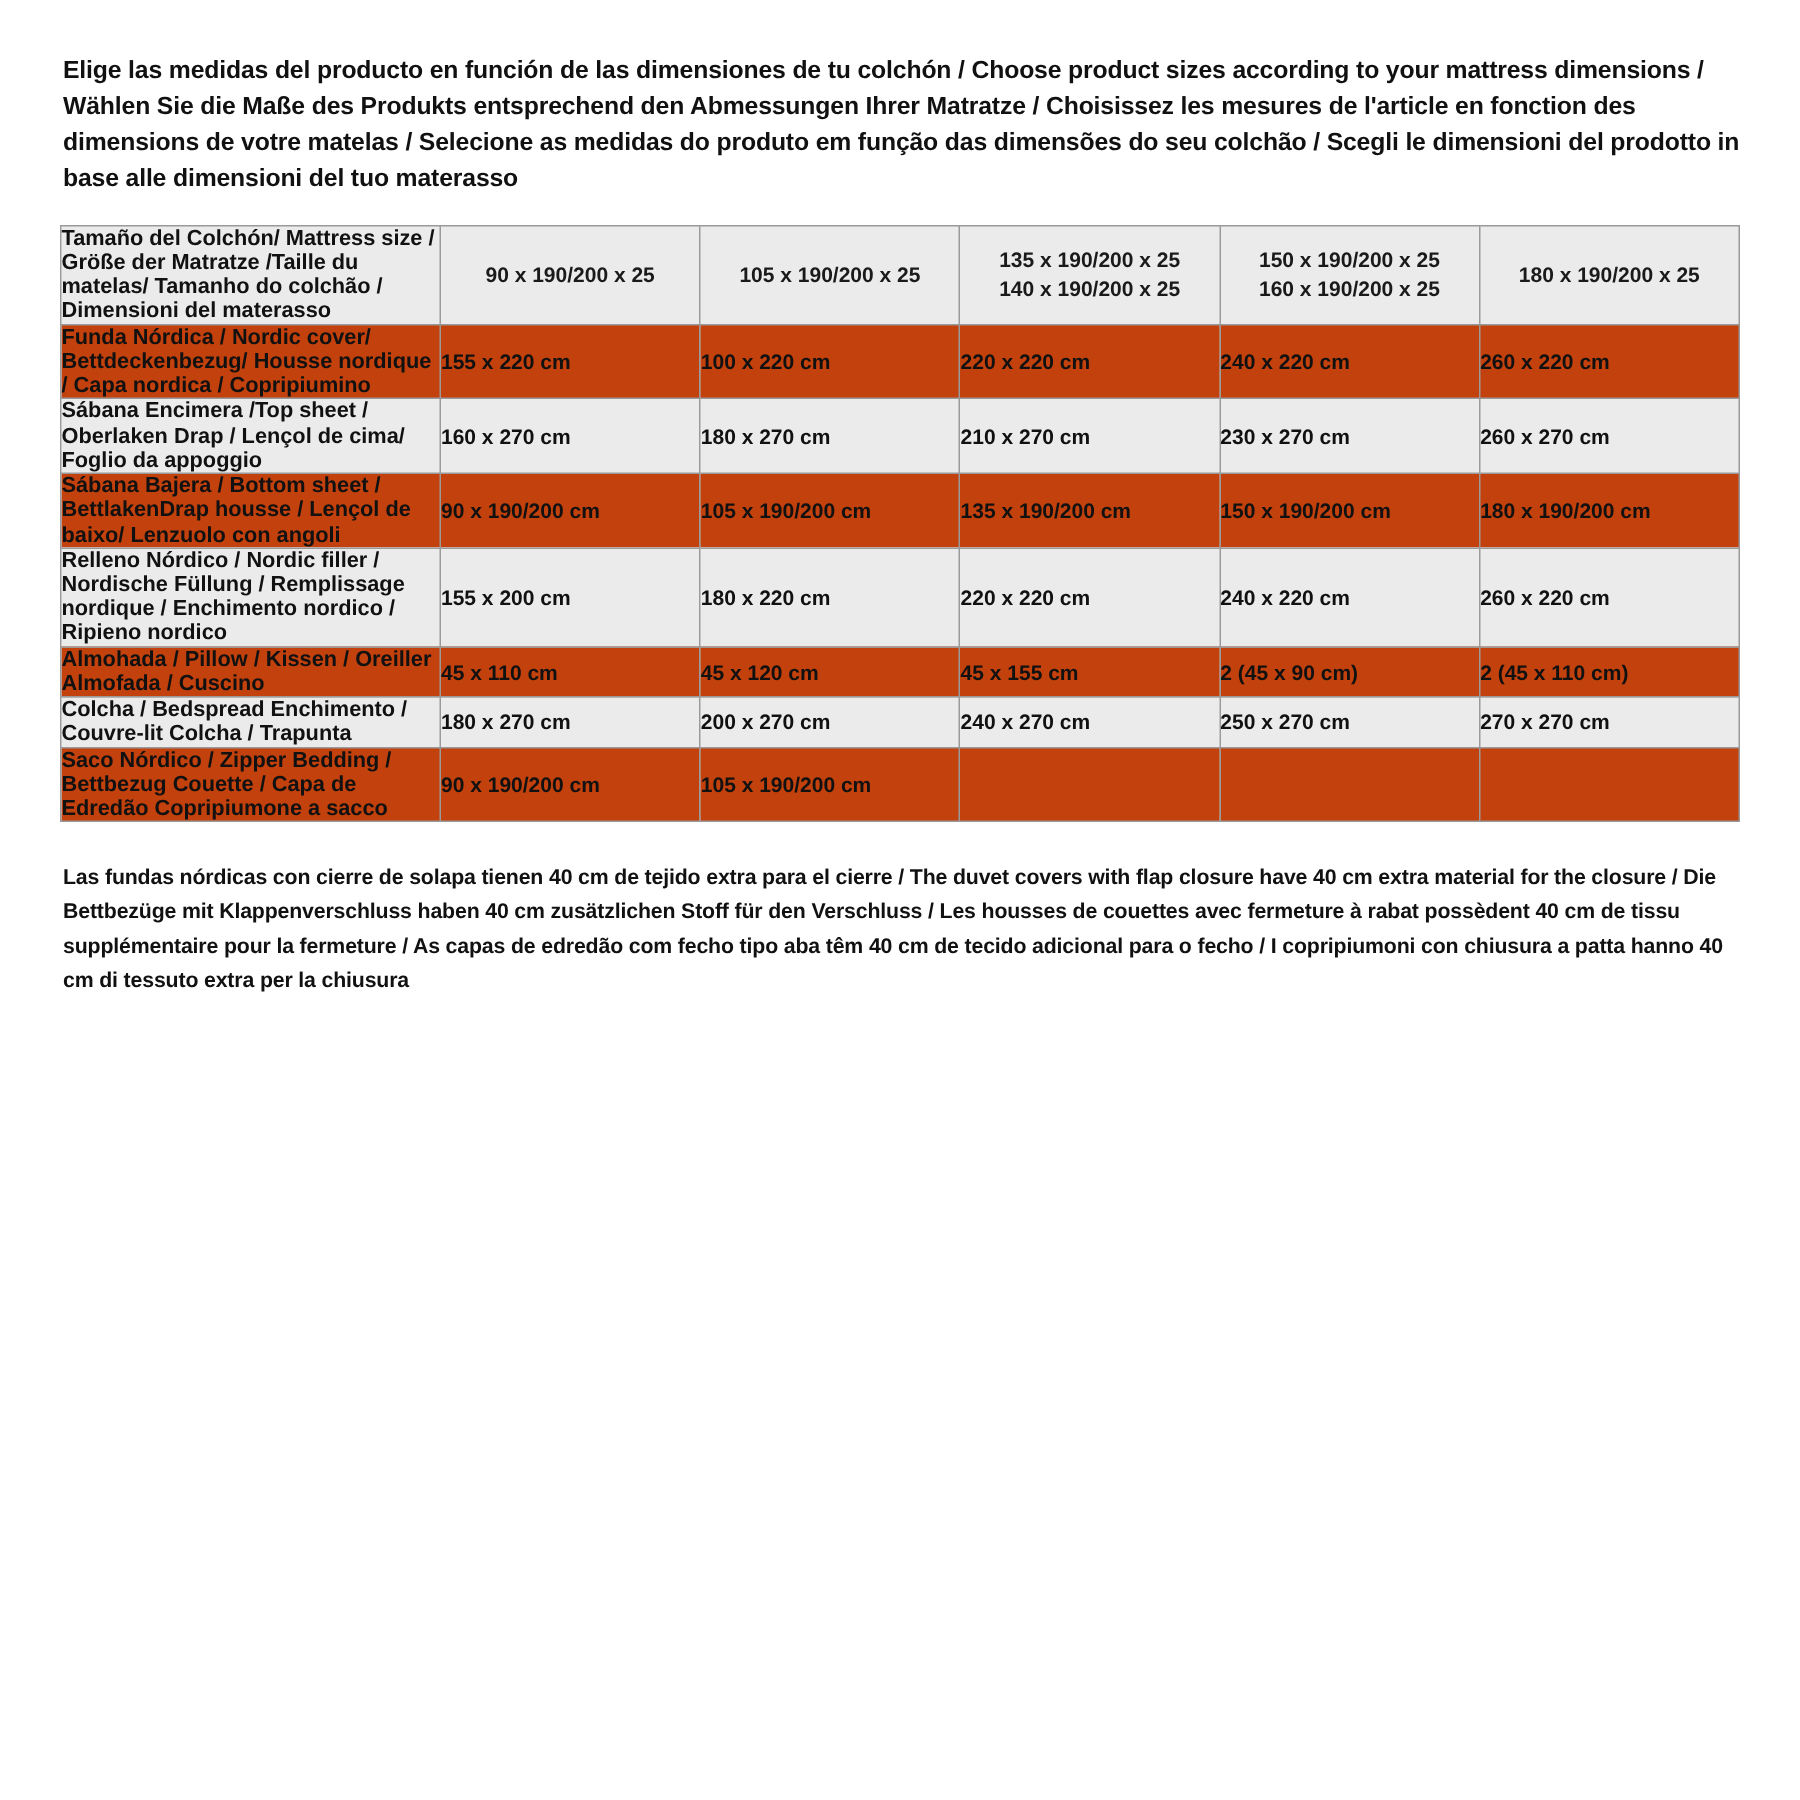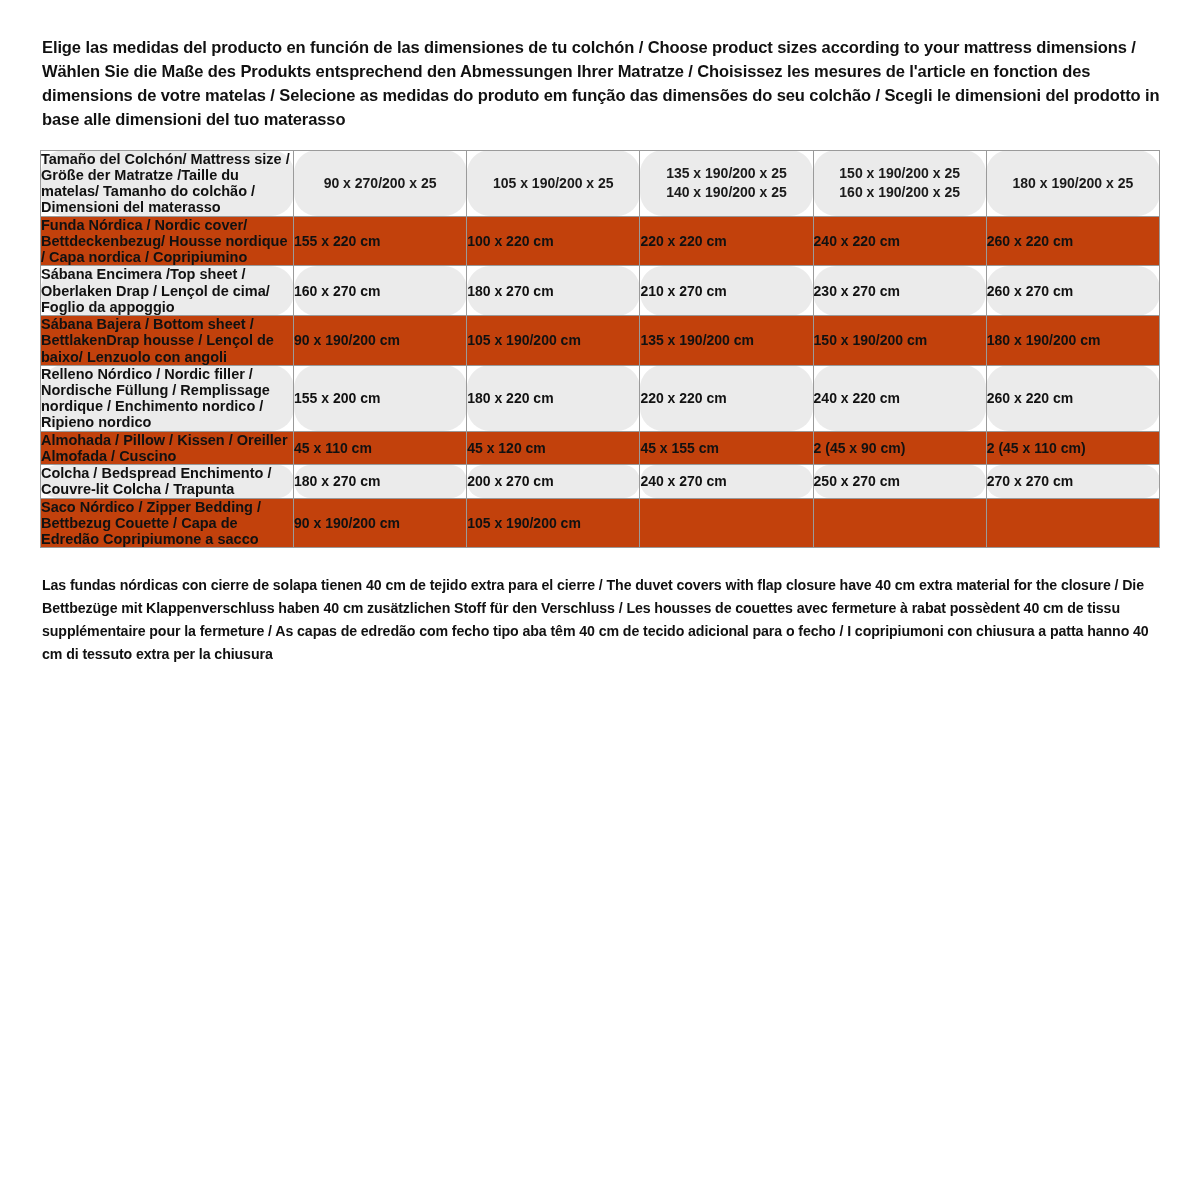--- a/index.html
+++ b/index.html
@@ -35,21 +35,20 @@
     table-layout: fixed;
     font-size: 13.5px;
   }
   table.sizes td {
     border: 1px solid #9a9a9a;
     padding: 0;
     vertical-align: middle;
   }
   tr.row-shaded td {
     background: #ebebeb;
-    border-radius: 23px;
   }
   tr.row-plain td {
     background: #c2410c;
   }
   td.label {
     width: 252px;
     font-weight: bold;
     font-size: 14.5px;
     line-height: 1.12;
     padding: 12px 10px 12px 12px;
@@ -91,21 +90,21 @@
 
 <div class="page">
 
   <div class="intro">Elige las medidas del producto en función de las dimensiones de tu colchón / Choose product sizes according to your mattress dimensions / Wählen Sie die Maße des Produkts entsprechend den Abmessungen Ihrer Matratze / Choisissez les mesures de l'article en fonction des dimensions de votre matelas / Selecione as medidas do produto em função das dimensões do seu colchão / Scegli le dimensioni del prodotto in base alle dimensioni del tuo materasso</div>
 
   <table class="sizes">
     <tbody>
       <tr class="row-shaded">
         <td class="label head-label">Tamaño del Colchón/ Mattress size / Größe der Matratze /Taille du matelas/ Tamanho do colchão / Dimensioni del materasso</td>
         <td class="head-val">
-          <span>90 x 270/200 x 25</span>
+          <span>90 x 190/200 x 25</span>
         </td>
         <td class="head-val">
           <span>105 x 190/200 x 25</span>
         </td>
         <td class="head-val">
           <span>135 x 190/200 x 25</span>
           <span>140 x 190/200 x 25</span>
         </td>
         <td class="head-val">
           <span>150 x 190/200 x 25</span>

